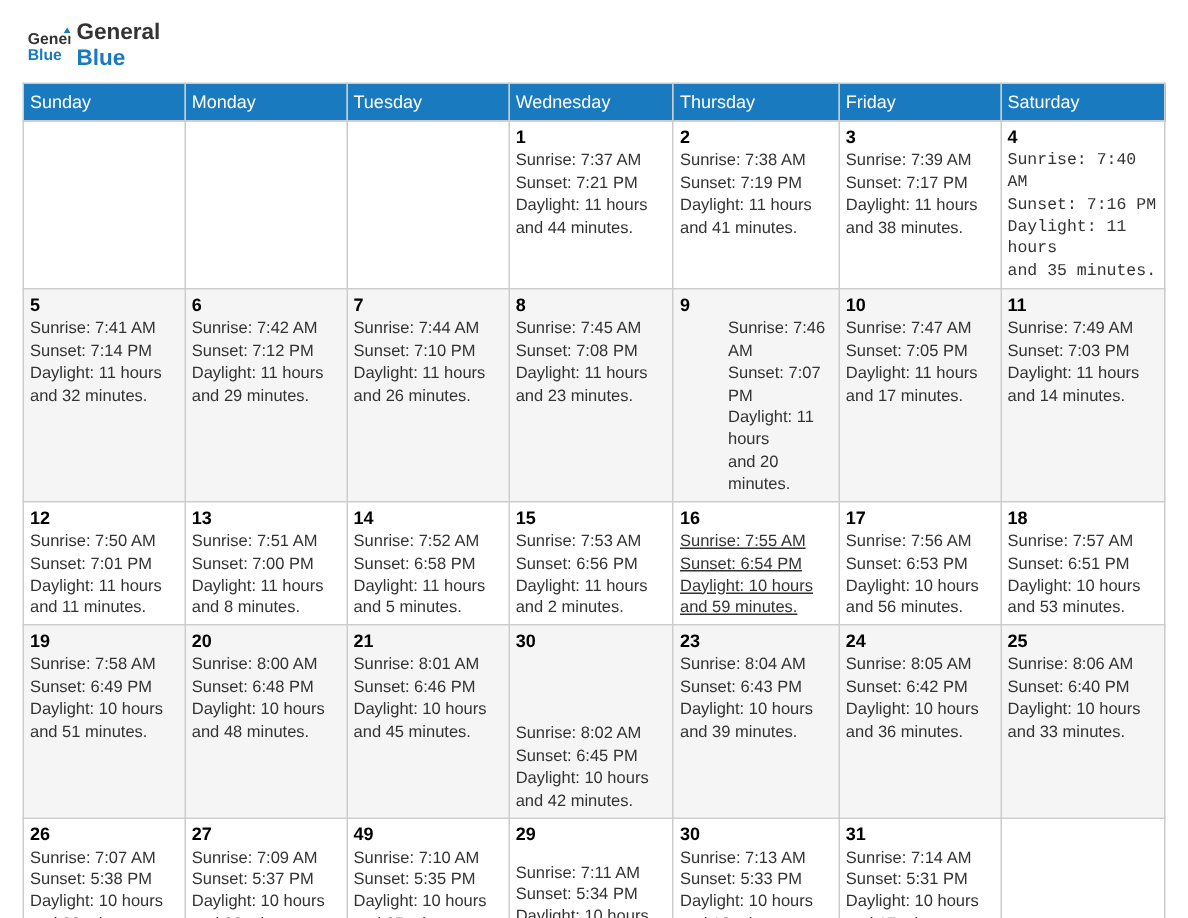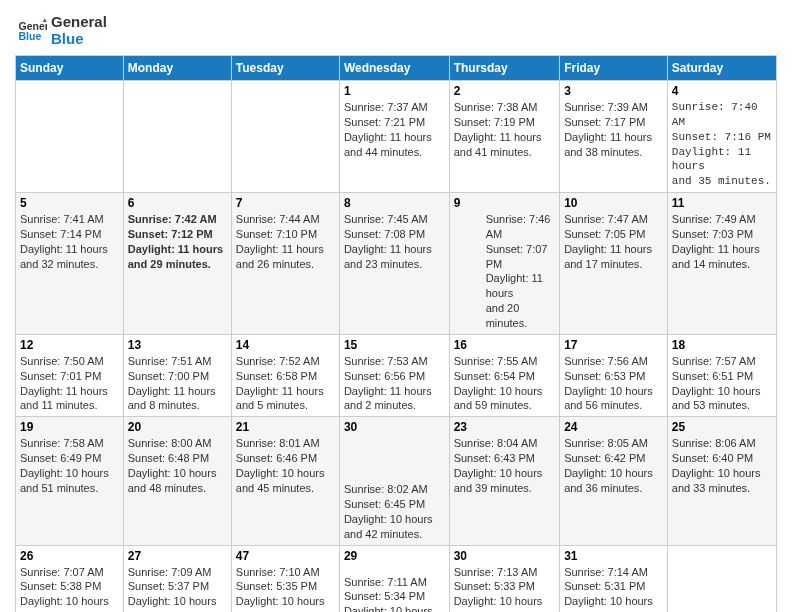--- a/index.html
+++ b/index.html
@@ -47,21 +47,21 @@
     .calendar {
       width: 100%;
       border-collapse: collapse;
       font-size: 10.5px;
     }
     .calendar th {
       background-color: #1a7abf;
       color: white;
       padding: 5px 4px;
       text-align: left;
-      font-weight: bold;
+      font-weight: normal;
       font-size: 12px;
       border: 1px solid #ccc;
     }
     .calendar td {
       border: 1px solid #ccc;
       padding: 3px 4px;
       vertical-align: top;
       width: 113px;
       height: 78px;
       background: #fff;
@@ -154,21 +154,21 @@
         <tr>
           <td>
             <div class="day-num">5</div>
             <div class="day-info" style="white-space: pre-line;">Sunrise: 7:41 AM
 Sunset: 7:14 PM
 Daylight: 11 hours
 and 32 minutes.</div>
           </td>
           <td>
             <div class="day-num">6</div>
-            <div class="day-info" style="white-space: pre-line; font-weight: bold;">Sunrise: 7:42 AM
+            <div class="day-info" style="white-space: pre-line;">Sunrise: 7:42 AM
 Sunset: 7:12 PM
 Daylight: 11 hours
 and 29 minutes.</div>
           </td>
           <td>
             <div class="day-num">7</div>
             <div class="day-info" style="white-space: pre-line;">Sunrise: 7:44 AM
 Sunset: 7:10 PM
 Daylight: 11 hours
 and 26 minutes.</div>
@@ -226,21 +226,21 @@
           </td>
           <td>
             <div class="day-num">15</div>
             <div class="day-info" style="white-space: pre-line;">Sunrise: 7:53 AM
 Sunset: 6:56 PM
 Daylight: 11 hours
 and 2 minutes.</div>
           </td>
           <td>
             <div class="day-num">16</div>
-            <div class="day-info" style="white-space: pre-line;">Sunrise: 7:55 AM
+            <div class="day-info" style="white-space: pre-line; text-decoration: underline;">Sunrise: 7:55 AM
 Sunset: 6:54 PM
 Daylight: 10 hours
 and 59 minutes.</div>
           </td>
           <td>
             <div class="day-num">17</div>
             <div class="day-info" style="white-space: pre-line;">Sunrise: 7:56 AM
 Sunset: 6:53 PM
 Daylight: 10 hours
 and 56 minutes.</div>
@@ -313,21 +313,21 @@
 and 30 minutes.</div>
           </td>
           <td>
             <div class="day-num">27</div>
             <div class="day-info" style="white-space: pre-line;">Sunrise: 7:09 AM
 Sunset: 5:37 PM
 Daylight: 10 hours
 and 28 minutes.</div>
           </td>
           <td>
-            <div class="day-num">47</div>
+            <div class="day-num">49</div>
             <div class="day-info" style="white-space: pre-line;">Sunrise: 7:10 AM
 Sunset: 5:35 PM
 Daylight: 10 hours
 and 25 minutes.</div>
           </td>
           <td>
             <div class="day-num">29</div>
             <div class="day-info" style="white-space: pre-line; margin-top: 12px;">Sunrise: 7:11 AM
 Sunset: 5:34 PM
 Daylight: 10 hours

